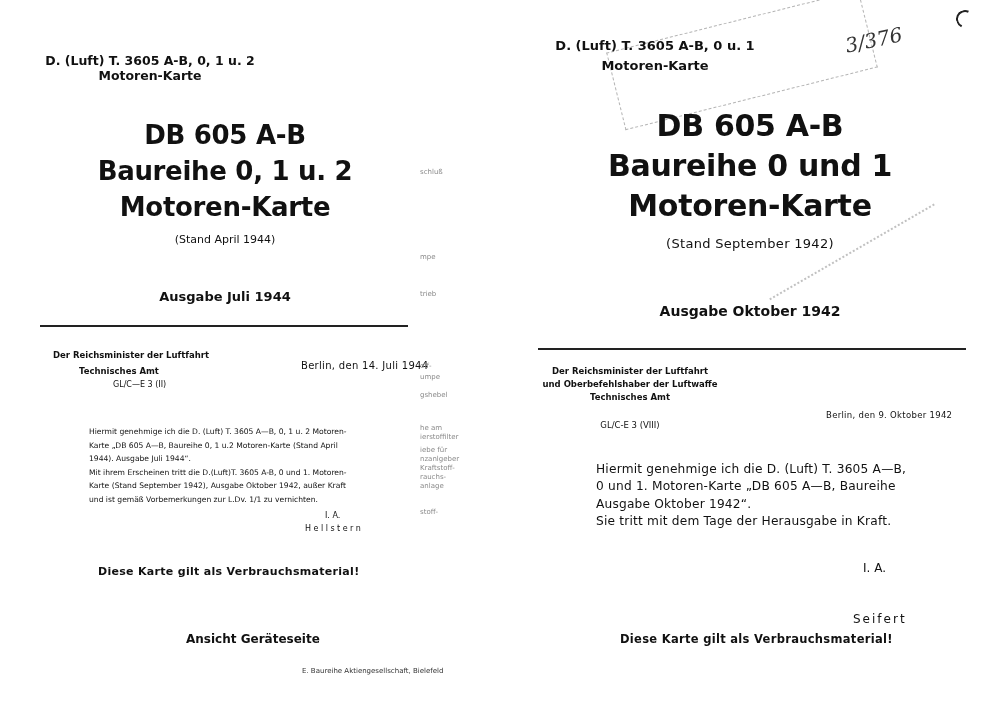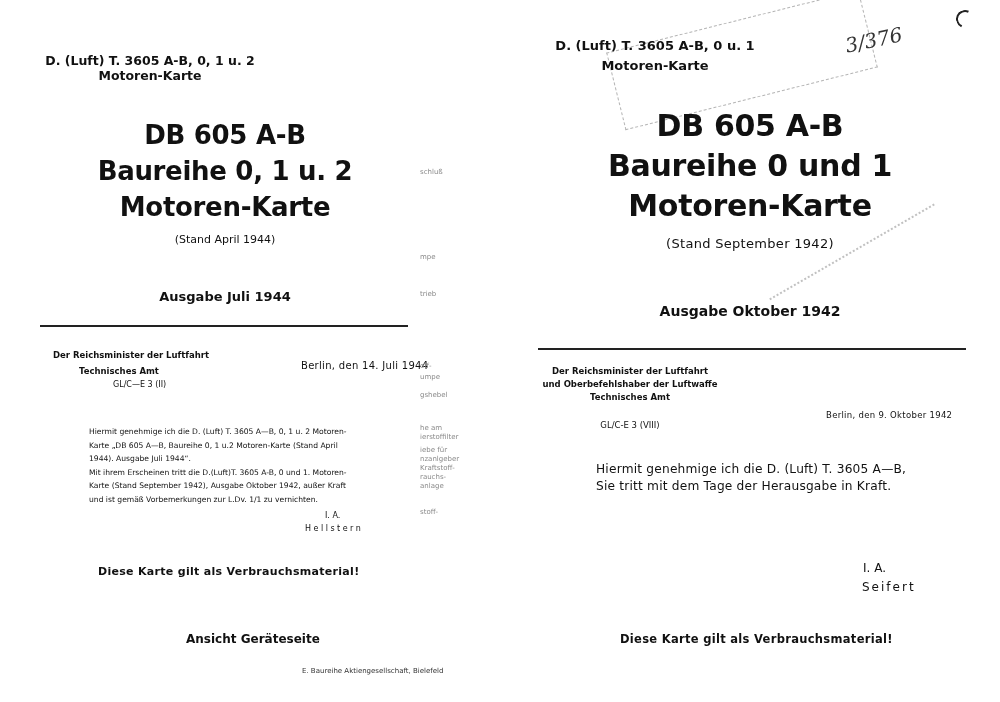--- a/index.html
+++ b/index.html
@@ -31,21 +31,21 @@
     #rp-code { left: 520px; top: 36px; font-size: 13px; font-weight: bold; width: 270px; text-align: center; line-height: 20px; }
     #rp-title { left: 560px; width: 380px; top: 106px; text-align: center; font-weight: bold; font-size: 30px; line-height: 40px; letter-spacing: -0.3px; }
     #rp-stand { left: 560px; width: 380px; top: 236px; text-align: center; font-size: 13px; letter-spacing: 0.3px; }
     #rp-ausgabe { left: 560px; width: 380px; top: 303px; text-align: center; font-size: 14px; font-weight: bold; }
     #rp-rule { left: 538px; top: 348px; width: 428px; height: 2px; background: #222; }
     #rp-issuer { left: 530px; top: 365px; width: 200px; text-align: center; font-size: 8.5px; font-weight: bold; line-height: 13px; }
     #rp-gl { left: 530px; width: 200px; text-align: center; top: 420px; font-size: 8.5px; }
     #rp-date { left: 818px; top: 410px; font-size: 8.5px; letter-spacing: 0.3px; padding-left: 8px; }
     #rp-body { left: 596px; top: 461px; font-size: 12.2px; line-height: 17.4px; letter-spacing: 0.2px; }
     #rp-ia { left: 863px; top: 561px; font-size: 12px; }
-    #rp-sig { left: 853px; top: 580px; font-size: 12px; letter-spacing: 2px; margin-left: 9px; }
+    #rp-sig { left: 853px; top: 612px; font-size: 12px; letter-spacing: 2px; }
     #rp-verbrauch { left: 620px; top: 632px; font-size: 11.5px; font-weight: bold; letter-spacing: 0.3px; }
 
     
     #stamp { left: 612px; top: 20px; width: 260px; height: 80px; border: 1px dashed #777; transform: rotate(-14deg); opacity: 0.55; }
     #stamp-num { left: 845px; top: 28px; font-family: "DejaVu Serif", serif; font-style: italic; font-size: 20px; color: #333; transform: rotate(-12deg); }
     #corner-mark { left: 956px; top: 10px; width: 18px; height: 18px; border: 2px solid #222; border-right-color: transparent; border-bottom-color: transparent; border-radius: 50%; transform: rotate(-20deg); }
     #smudge { left: 760px; top: 250px; width: 190px; height: 14px; border-top: 2px dotted #999; transform: rotate(-30deg); opacity: 0.6; }
   </style>
 </head>
 <body>
@@ -114,17 +114,19 @@
 <div id="rp-rule" class="abs"></div>
 <div id="rp-issuer" class="abs">
   <div>Der Reichsminister der Luftfahrt</div>
   <div>und Oberbefehlshaber der Luftwaffe</div>
   <div>Technisches Amt</div>
 </div>
 <div id="rp-gl" class="abs">GL/C-E 3 (VIII)</div>
 <div id="rp-date" class="abs">Berlin, den 9. Oktober 1942</div>
 <div id="rp-body" class="abs">
   <div>Hiermit genehmige ich die D. (Luft) T. 3605 A—B,</div>
+  <div>0 und 1. Motoren-Karte „DB 605 A—B, Baureihe</div>
+  <div>Ausgabe Oktober 1942“.</div>
   <div>Sie tritt mit dem Tage der Herausgabe in Kraft.</div>
 </div>
 <div id="rp-ia" class="abs">I. A.</div>
 <div id="rp-sig" class="abs">Seifert</div>
 <div id="rp-verbrauch" class="abs">Diese Karte gilt als Verbrauchsmaterial!</div>
 
 </body></html>

